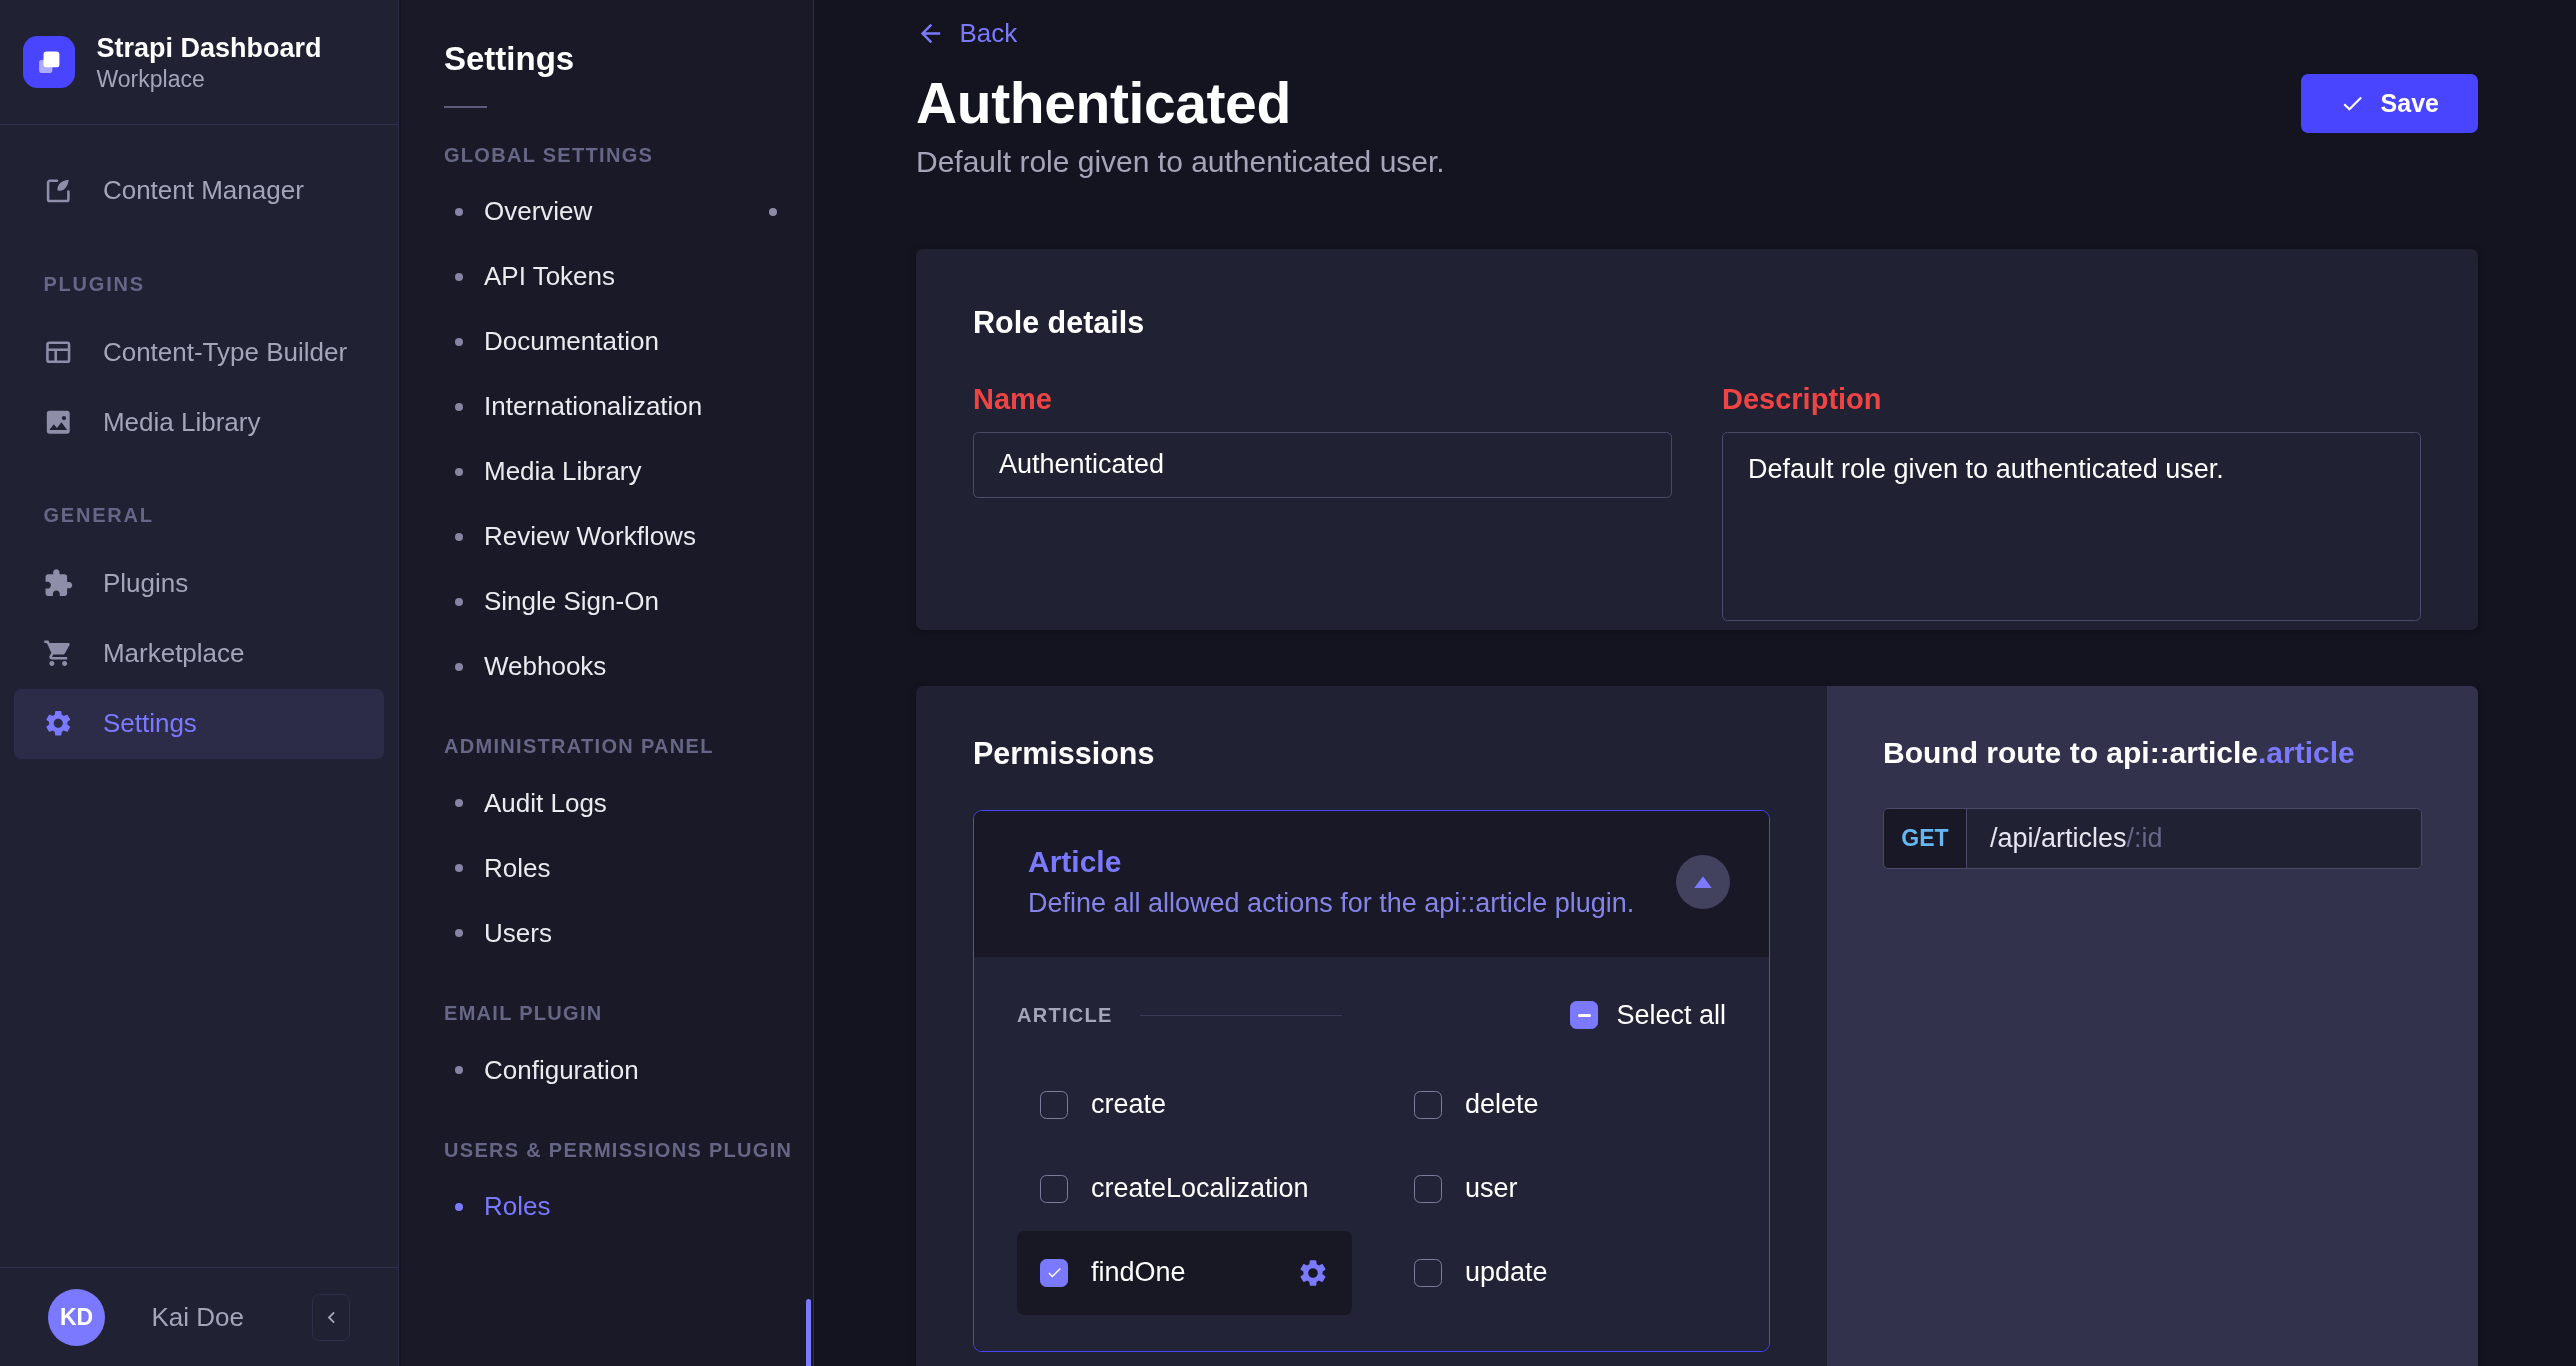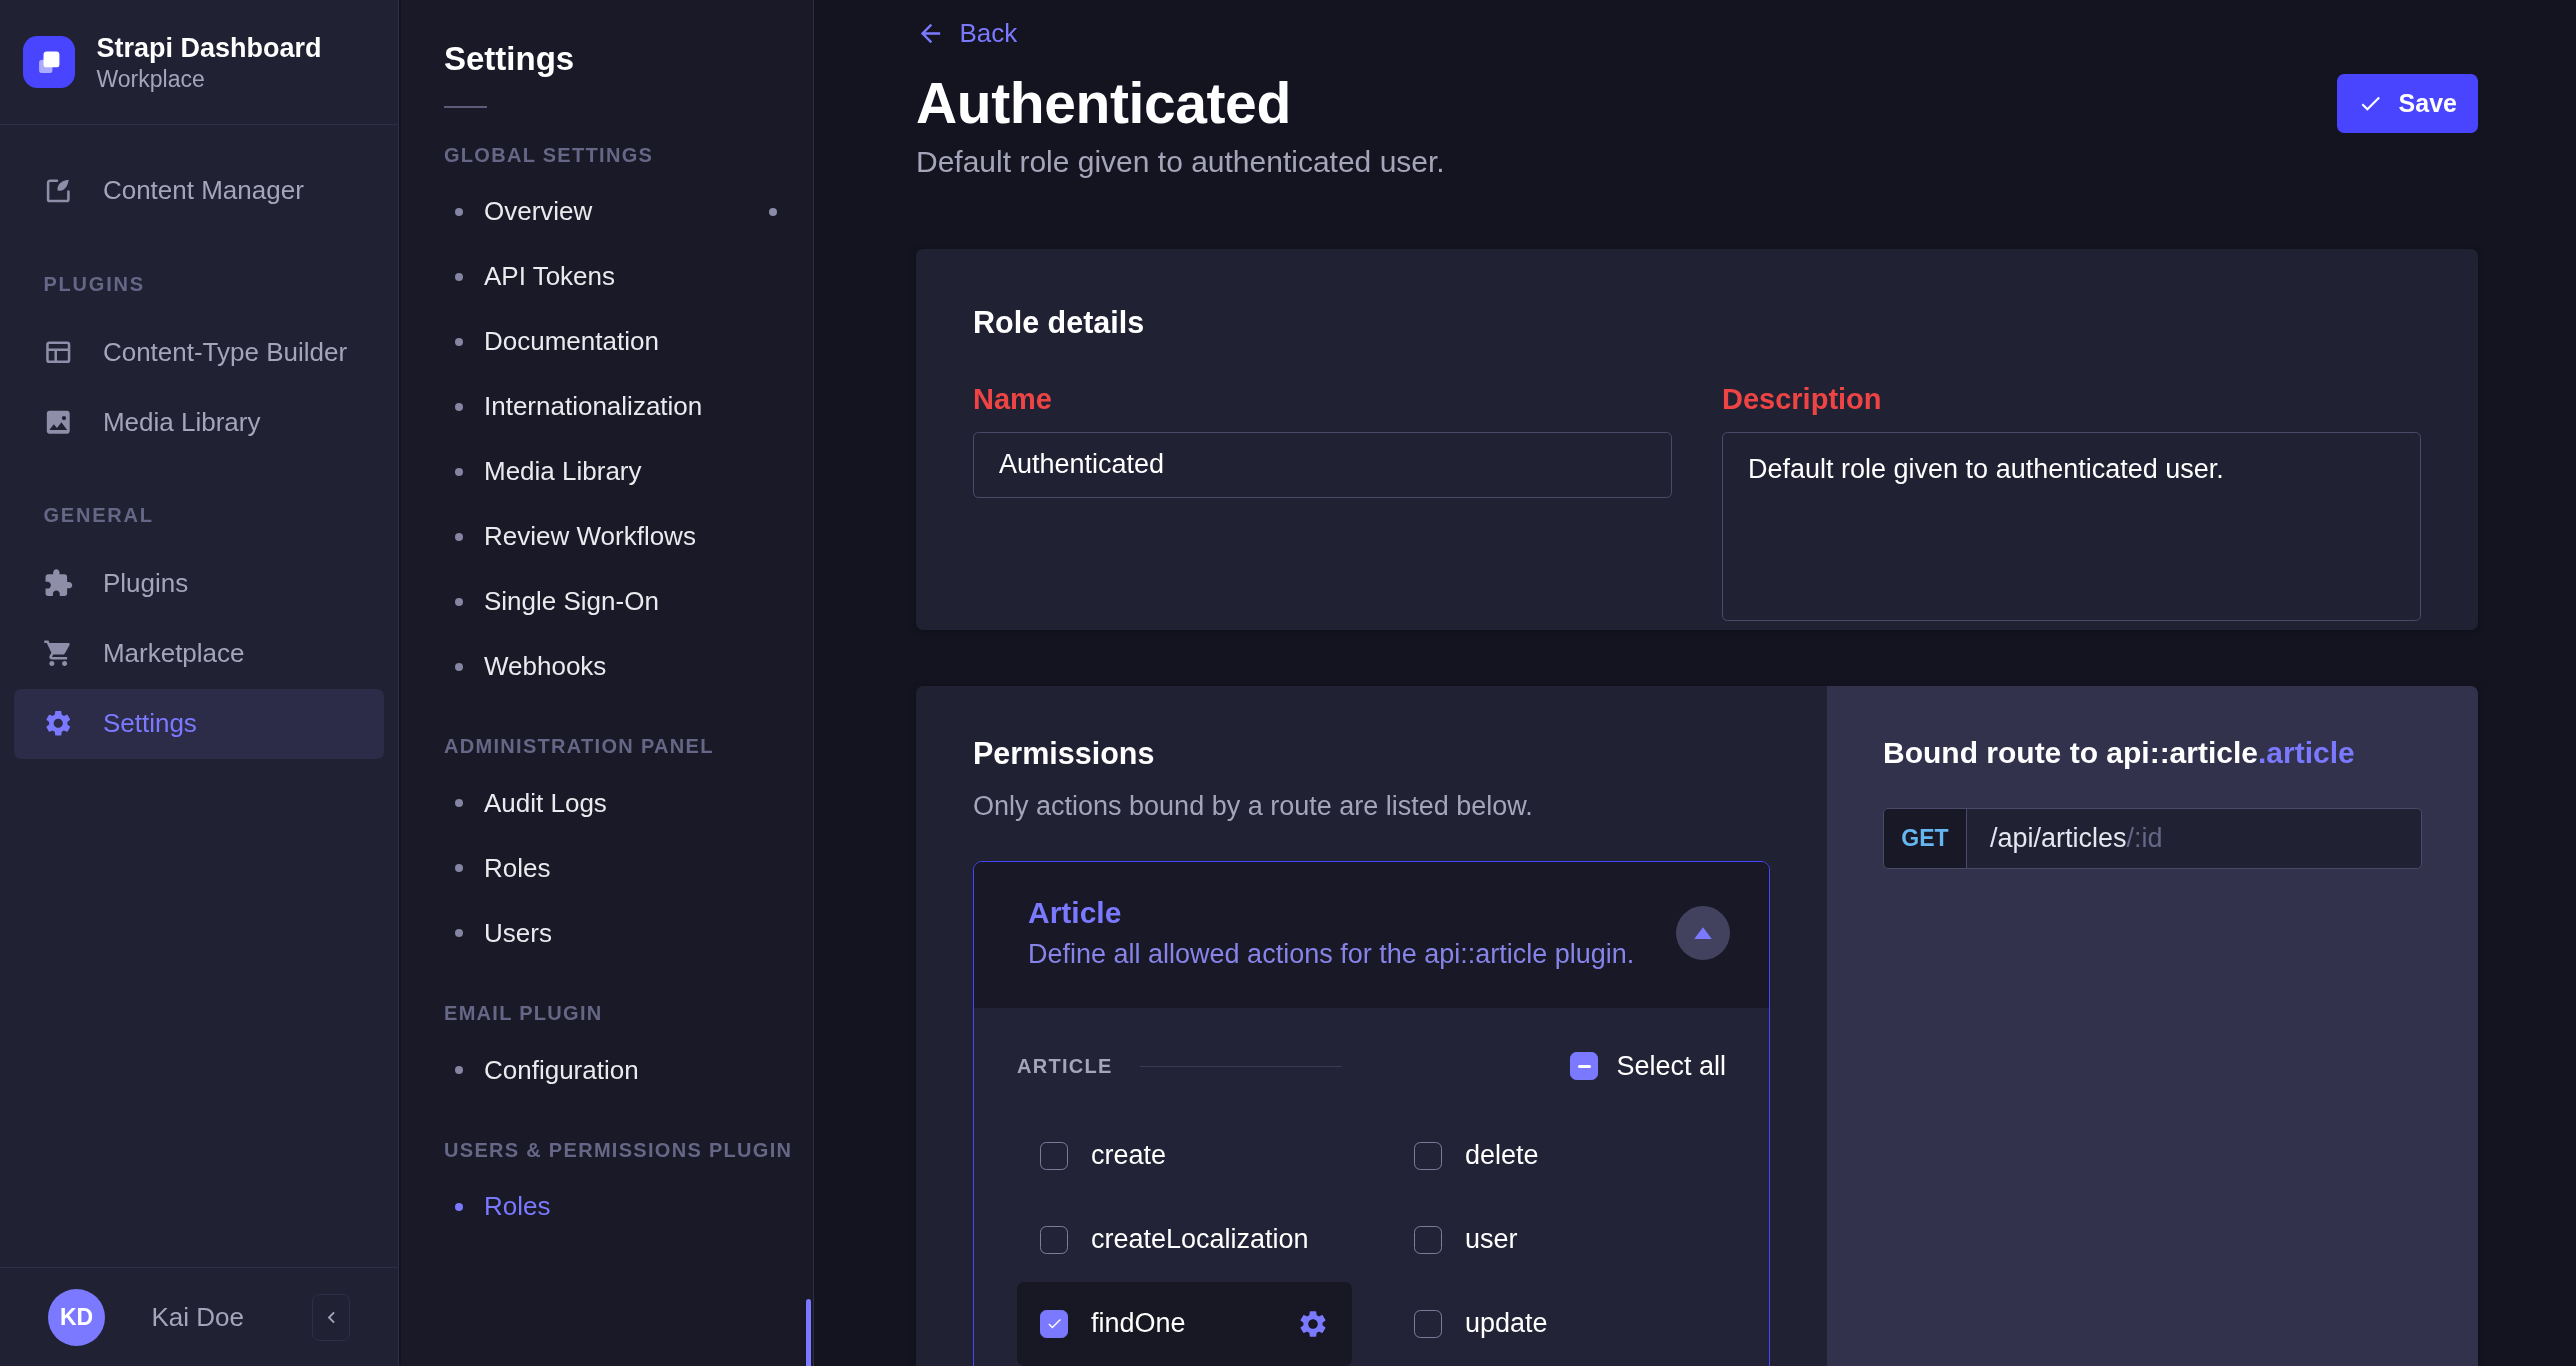--- a/index.html
+++ b/index.html
@@ -117,21 +117,21 @@
   .back{
     display:inline-flex;align-items:center;gap:14.4px;
     color:var(--accent-light);font-size:26px;font-weight:500;
     cursor:pointer;text-decoration:none;margin-top:3.6px;
   }
   .back svg{width:29px;height:29px;}
   .page-head{display:flex;align-items:center;justify-content:space-between;margin-top:20px;}
   .page-title{font-size:57px;font-weight:700;letter-spacing:-0.4px;line-height:65px;}
   .save-btn{
     display:flex;align-items:center;gap:16px;
-    height:59px;padding:0 21px;border-radius:7.2px;border:none;
+    height:59px;padding:0 39px;border-radius:7.2px;border:none;
     background:var(--accent);color:#fff;font-size:25px;font-weight:600;
     font-family:inherit;cursor:pointer;
   }
   .page-subtitle{margin-top:9px;font-size:30px;color:var(--text-muted);}
 
   
   .role-card{
     margin-top:70px;background:var(--card-bg);border-radius:7.2px;
     padding:56px 57px;height:381px;
     box-shadow:0 1.8px 7.2px rgba(0,0,0,.25);
@@ -432,21 +432,20 @@
         <label class="field-label">Description</label>
         <textarea class="textarea-input" style="">Default role given to authenticated user.</textarea>
       </div>
     </div>
   </section>
 
   
   <section class="perm-wrap">
     <div class="perm-left">
       <h3 class="card-heading">Permissions</h3>
-      <p class="perm-sub">Only actions bound by a route are listed below.</p>
 
       <div class="accordion">
         <div class="acc-header">
           <div>
             <div class="acc-title">Article</div>
             <div class="acc-desc">Define all allowed actions for the api::article plugin.</div>
           </div>
           <button class="acc-toggle">
             <span>
               <svg viewBox="0 0 12 8" width="18" height="12.6">

